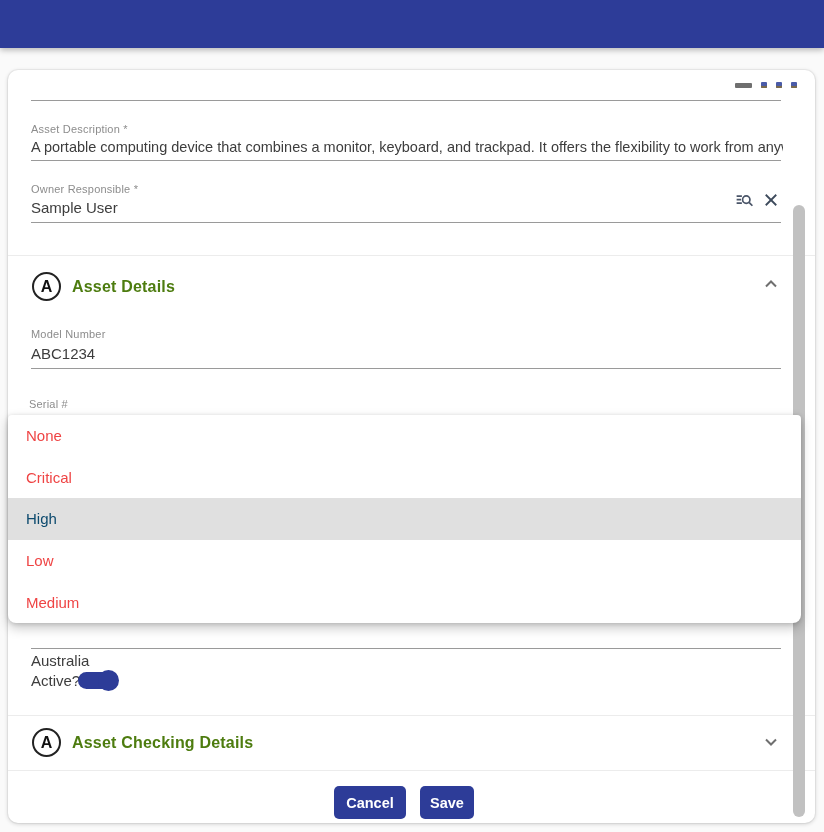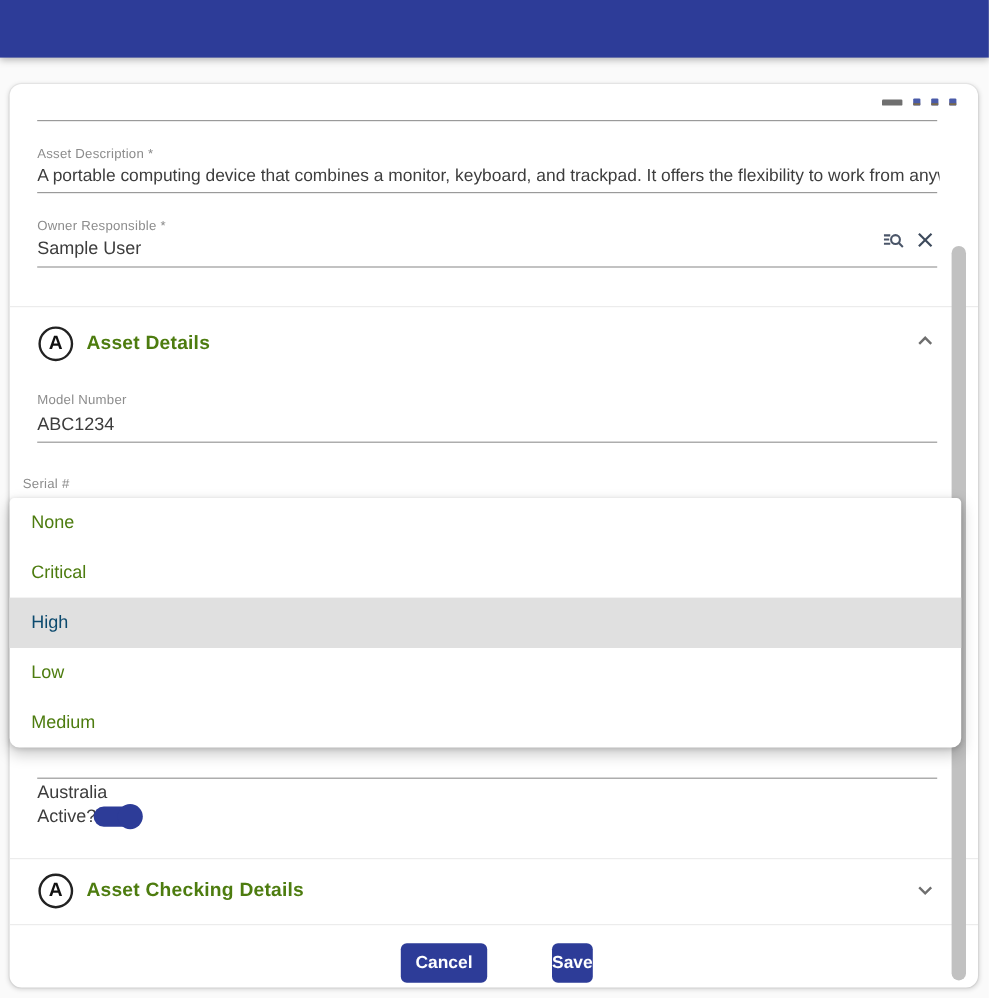--- a/index.html
+++ b/index.html
@@ -48,21 +48,21 @@
   }
 
   .dropdown {
     position:absolute; left:8px; top:415px; width:793px; height:208px;
     background:#fff; border-radius:4px 4px 8px 8px;
     box-shadow:0 5px 12px rgba(0,0,0,.22), 0 1px 4px rgba(0,0,0,.14);
     z-index:5; display:flex; flex-direction:column;
   }
   .option {
     flex:1; display:flex; align-items:center;
-    padding-left:18px; font-size:15px; color:#4d7c0f; cursor:pointer;
+    padding-left:18px; font-size:15px; color:#ef4444; cursor:pointer;
   }
   .option.selected { background:#e0e0e0; color:#0c4a6e; }
 
   .toggle {
     left:70px; top:600px; width:43px; height:20px; cursor:pointer;
   }
   .toggle .track {
     position:absolute; left:0; top:2px; width:38px; height:17px;
     border-radius:9px; background:#2d3c98;
   }
@@ -71,21 +71,21 @@
     border-radius:50%; background:#2d3c98;
   }
 
   .btn {
     position:absolute; top:716px; height:33px; border:none; border-radius:5px;
     background:#2d3c98; color:#fff; font-weight:bold; font-size:14.5px;
     font-family:"Liberation Sans", sans-serif; cursor:pointer;
     display:flex; align-items:center; justify-content:center;
   }
   .btn-cancel { left:326px; width:72px; }
-  .btn-save  { left:412px; width:34px;margin-left:40px; }
+  .btn-save  { left:412px; width:54px; }
 
   svg { display:block; }
 </style>
 </head>
 <body>
 
 <div class="app-bar"></div>
 
 <div class="card">
 
@@ -128,21 +128,21 @@
   <div class="abs icon-btn" style="left:752px; top:203px;">
     <svg width="20" height="20" viewBox="0 0 24 24" fill="none" stroke="#6f6f6f" stroke-width="2.4">
       <polyline points="6,15 12,9 18,15"></polyline>
     </svg>
   </div>
 
   <div class="abs field-label" style="left:23px; top:258px;">Model Number</div>
   <div class="abs field-value" style="left:23px; top:275px;">ABC1234</div>
   <div class="abs underline" style="left:23px; top:298px; width:750px;"></div>
 
-  <div class="abs field-label" style="left:11px; top:328px;">Serial #</div>
+  <div class="abs field-label" style="left:21px; top:328px;">Serial #</div>
 
   <div class="abs field-value" style="left:23px; top:582px;">Australia</div>
   <div class="abs underline" style="left:23px; top:578px; width:750px;"></div>
 
   <div class="abs field-value" style="left:23px; top:602px;">Active?</div>
   <div class="abs toggle">
     <span class="track"></span>
     <span class="thumb"></span>
   </div>
 

